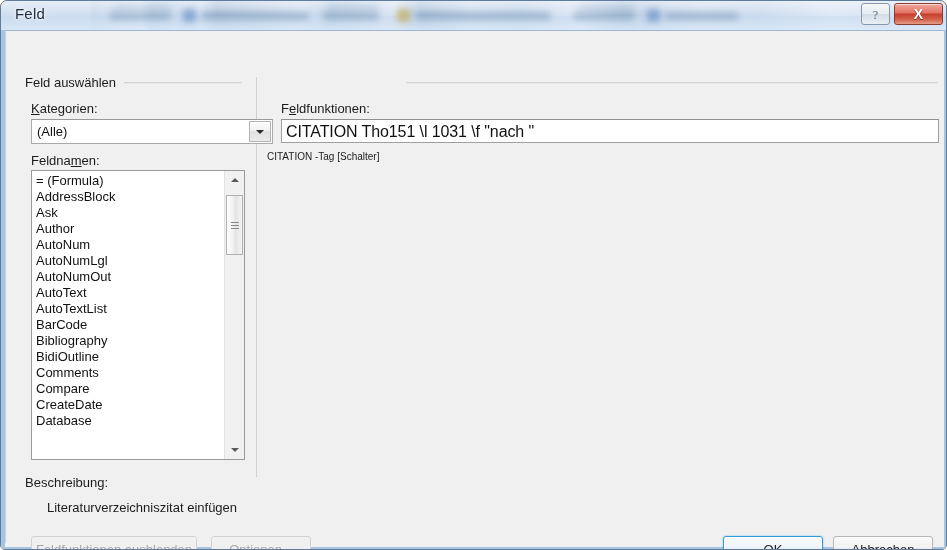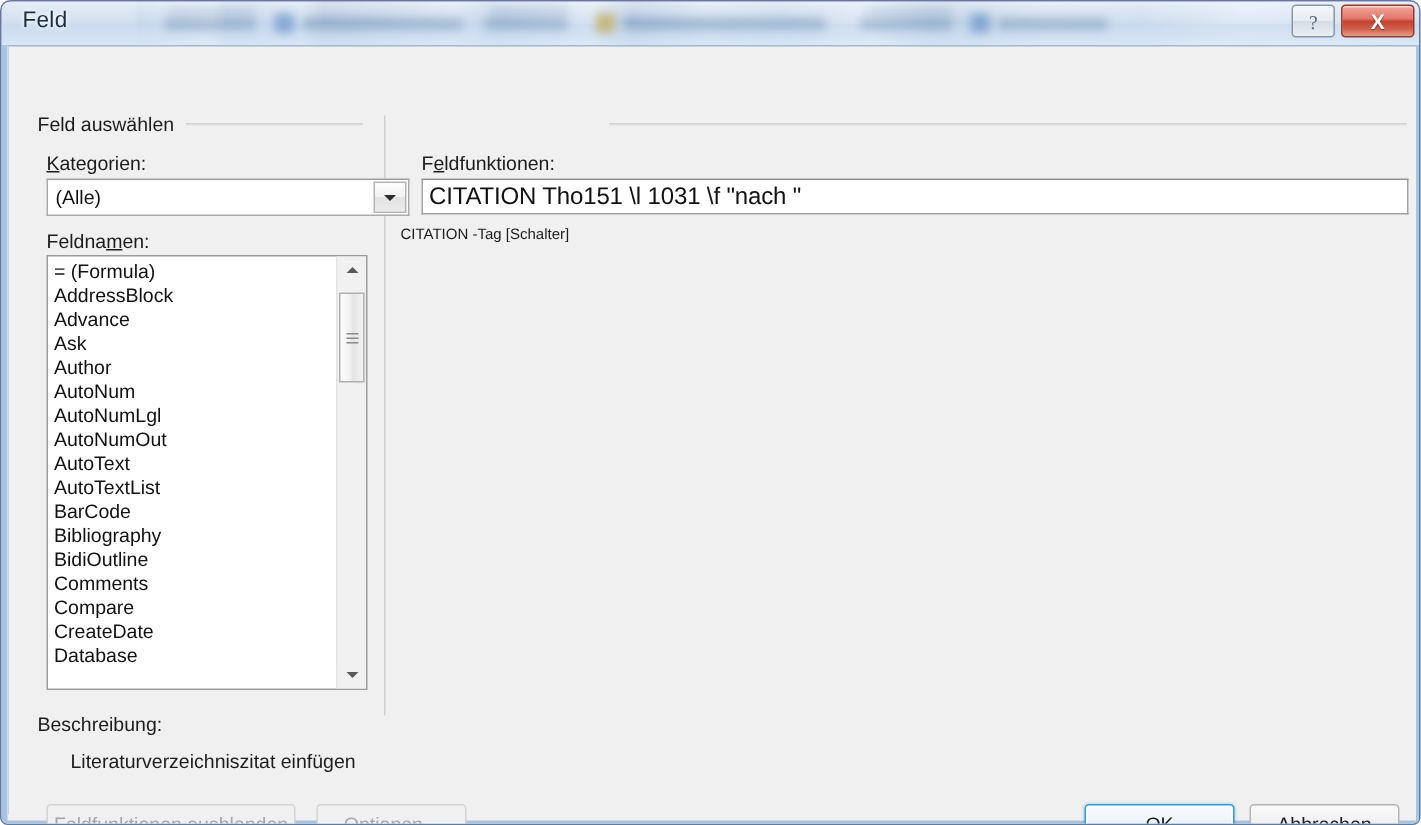--- a/index.html
+++ b/index.html
@@ -11,21 +11,21 @@
     font-family: "Liberation Sans", sans-serif;
   }
 
   
   #window {
     position: absolute;
     left: 0; top: 0;
     width: 947px;
     height: 550px;
     box-sizing: border-box;
-    background: #f0abfc;
+    background: #f97316;
     border: 1px solid #5f7c9c;
     border-radius: 7px 7px 5px 5px;
     overflow: hidden;
   }
 
   
   #titlebar {
     position: absolute;
     left: 0; top: 0;
     width: 947px;
@@ -370,21 +370,20 @@
           <span class="caret-down"></span>
         </span>
       </div>
 
       <div class="lbl" style="left:25px; top:122px;">Feldna<u>m</u>en:</div>
 
       <div id="listbox">
         <div id="list">
             <div class="li">= (Formula)</div>
             <div class="li">AddressBlock</div>
-            <div class="li">Advance</div>
             <div class="li">Ask</div>
             <div class="li">Author</div>
             <div class="li">AutoNum</div>
             <div class="li">AutoNumLgl</div>
             <div class="li">AutoNumOut</div>
             <div class="li">AutoText</div>
             <div class="li">AutoTextList</div>
             <div class="li">BarCode</div>
             <div class="li">Bibliography</div>
             <div class="li">BidiOutline</div>

